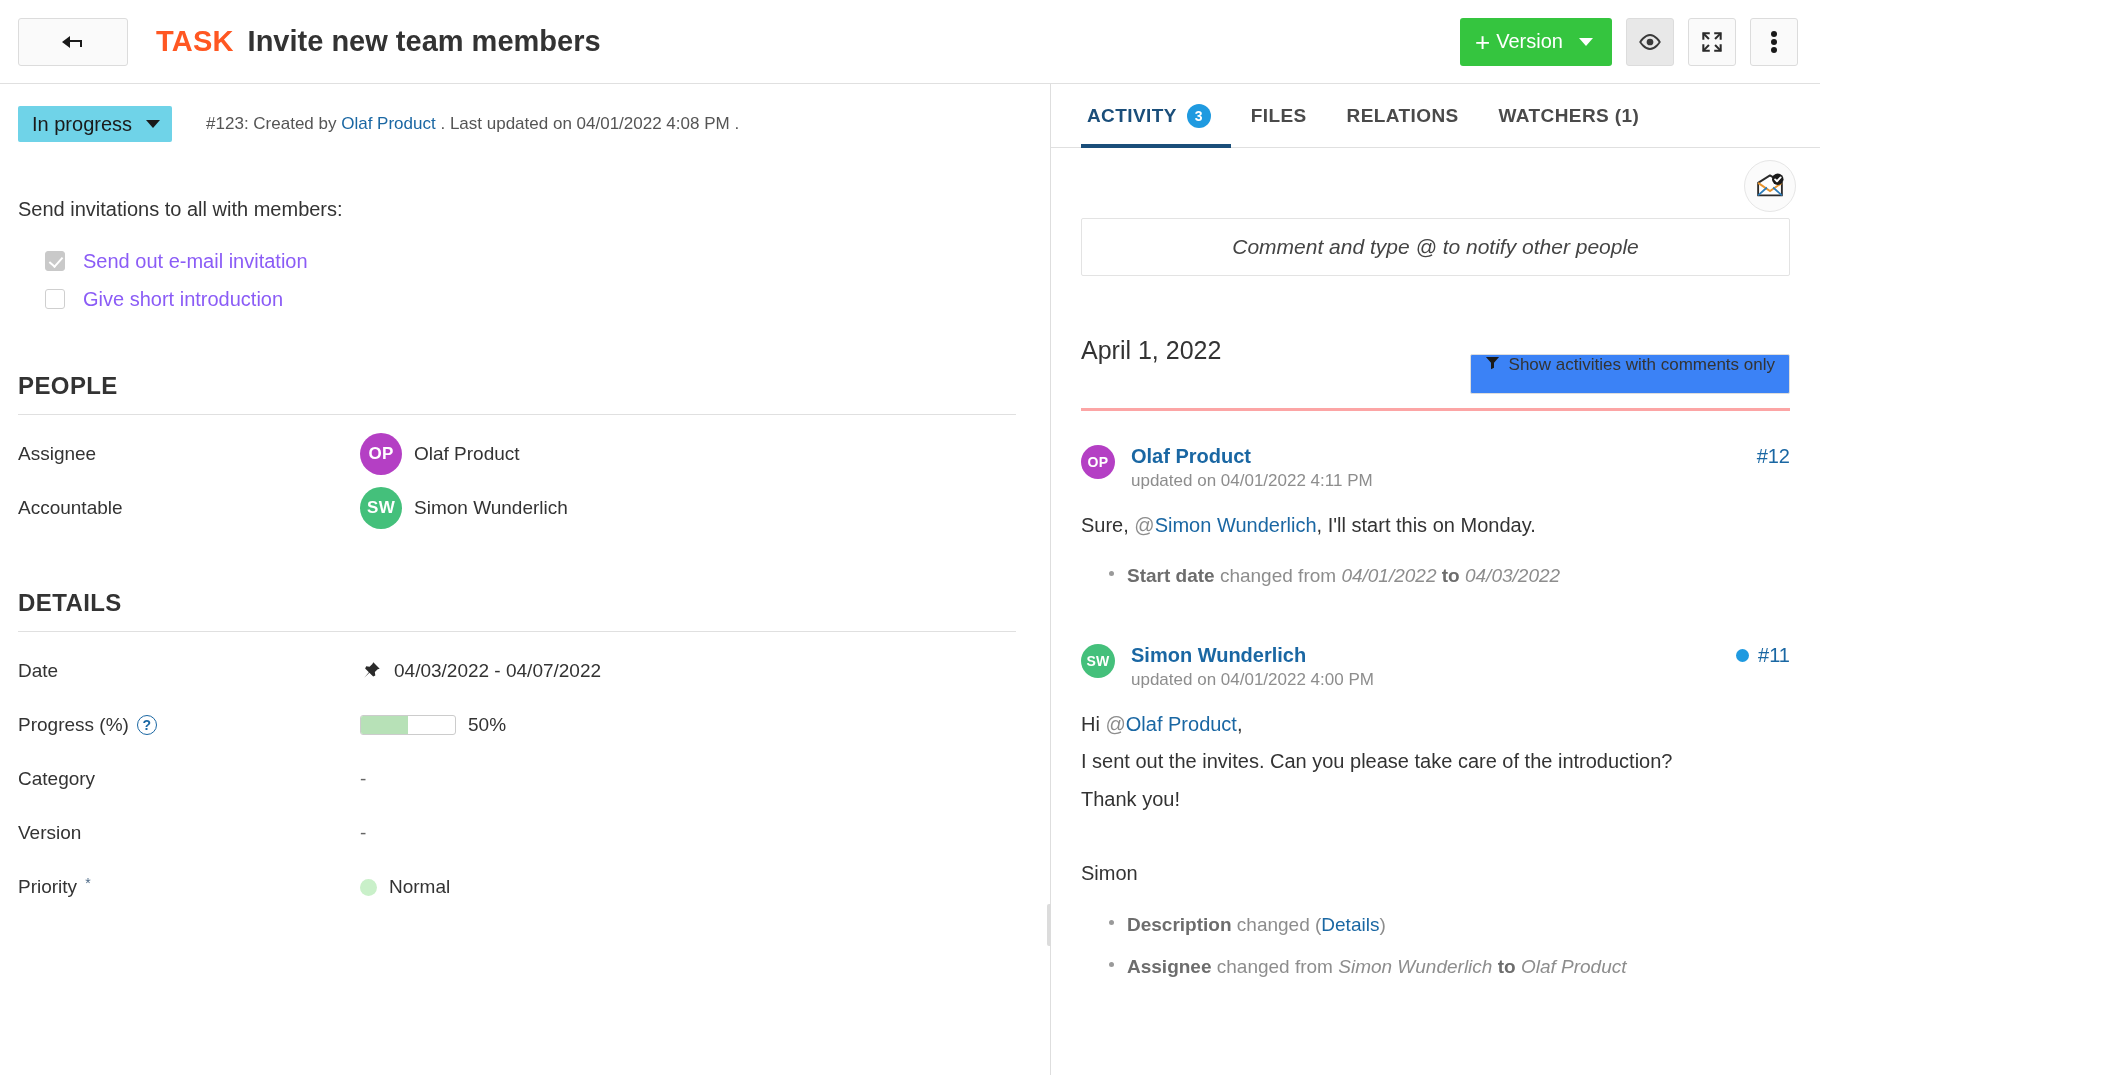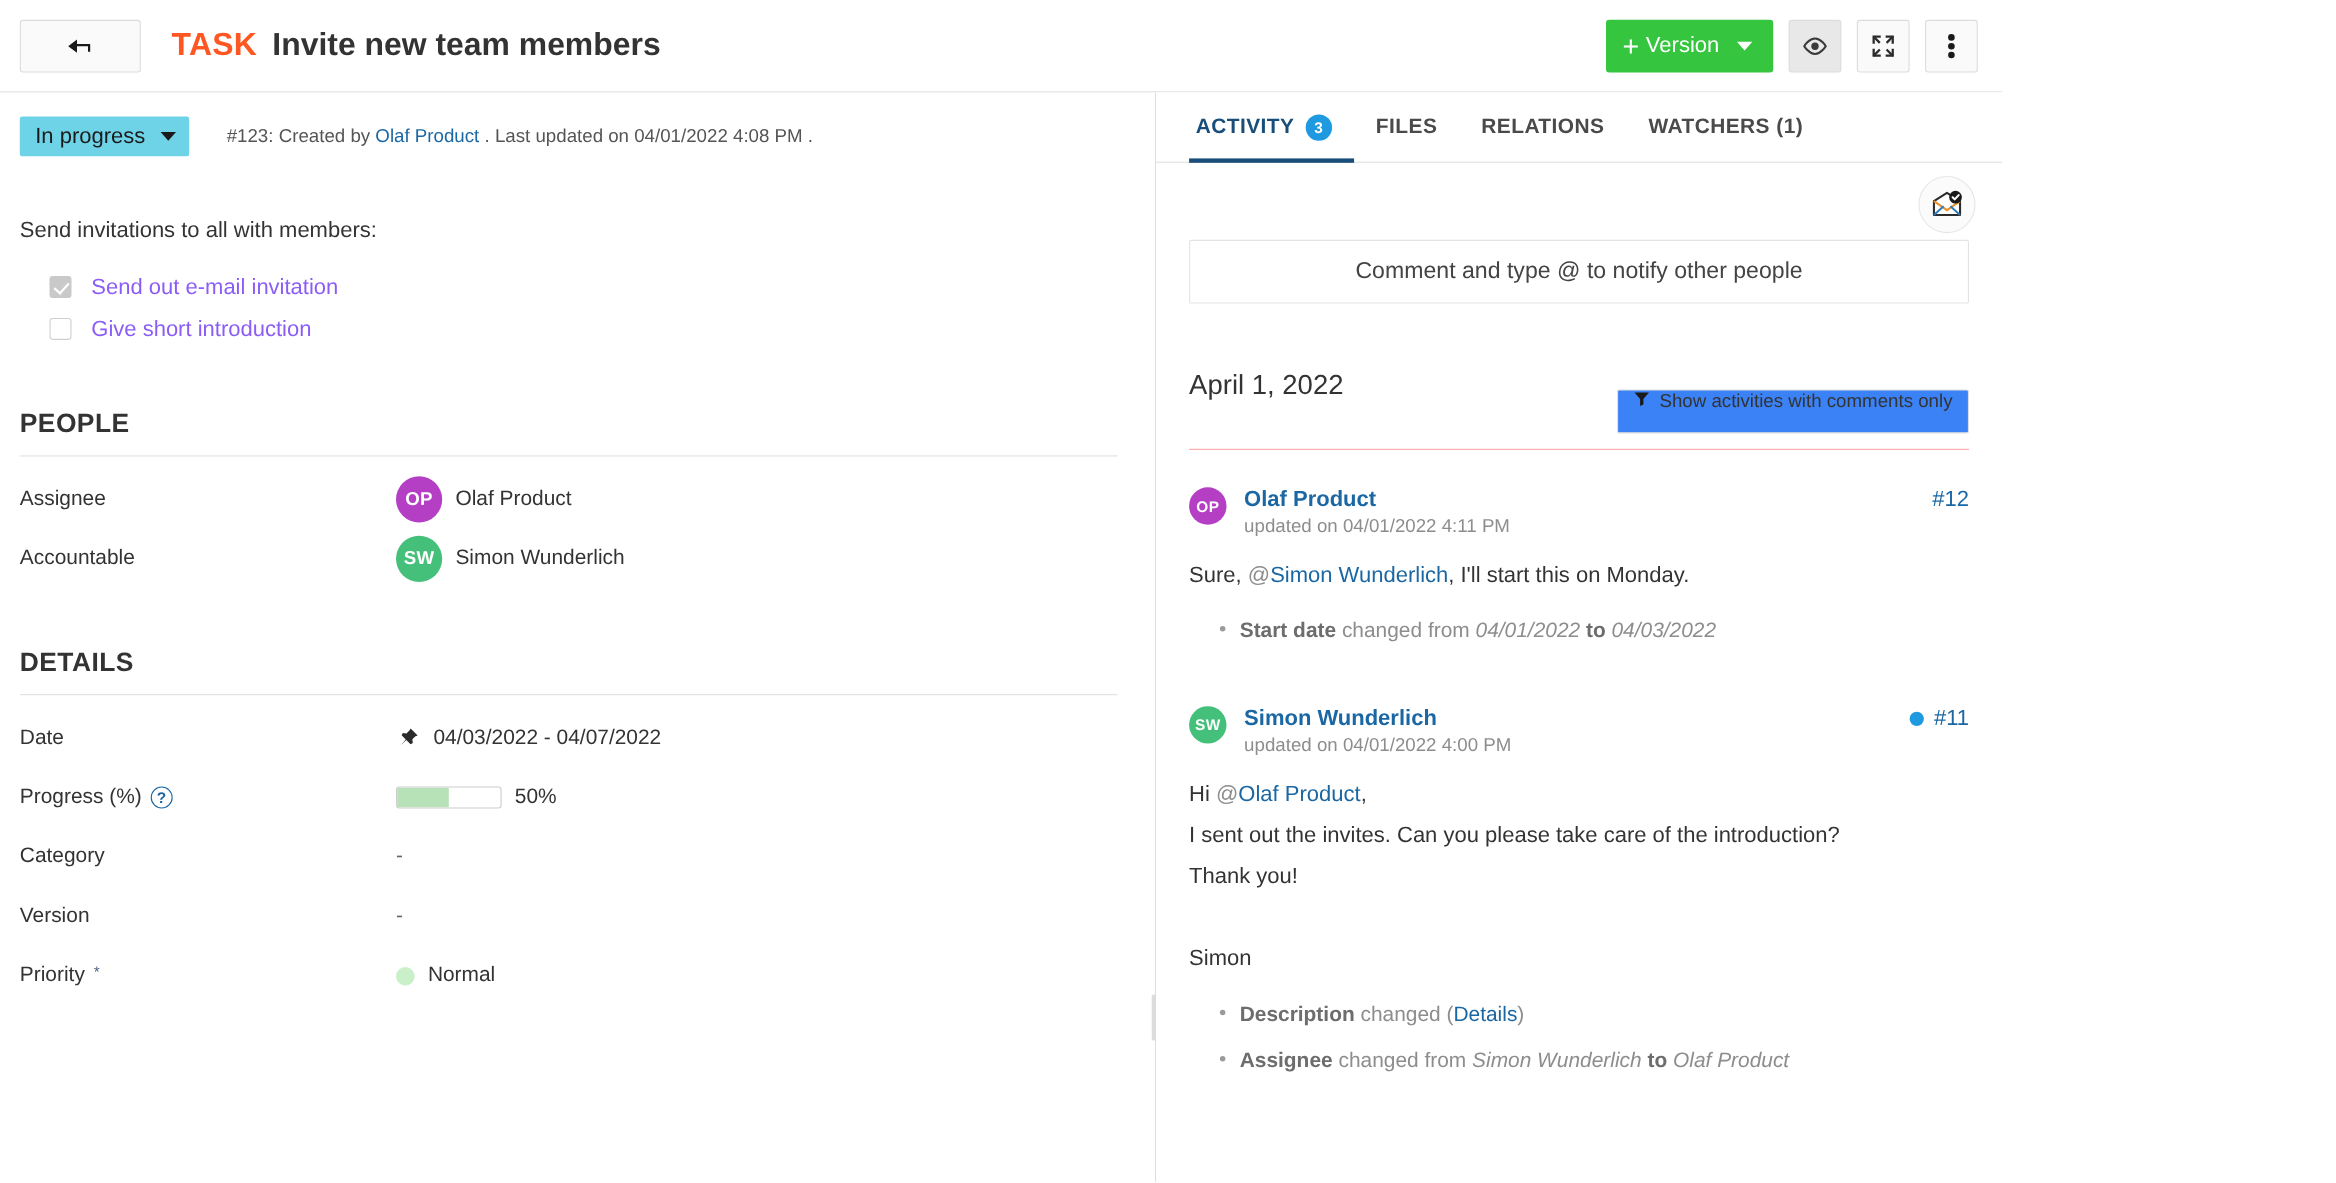--- a/index.html
+++ b/index.html
@@ -304,27 +304,28 @@
   .comment-box {
     margin-top: 70px;
     height: 58px;
     border: 1px solid #e3e3e3;
     border-radius: 2px;
     display: flex; align-items: center; justify-content: center;
     color: #444444;
     font-size: 21px;
     cursor: text;
     background: #ffffff;
+    font-style: italic;
   }
 
   .date-header-row {
     display: flex; align-items: center;
     margin-top: 30px;
     padding-bottom: 14px;
-    border-bottom: 1px solid #fca5a5;
+    border-bottom: 3px solid #fca5a5;
   }
   .date-header { font-size: 25px; color: #333333; }
   .filter-btn {
     margin-left: auto;
     height: 40px;
     border: 1px solid #dddddd;
     border-radius: 2px;
     background: #3b82f6;
     display: flex; align-items: flex-start; gap: 9px;
     padding: 0 14px;

